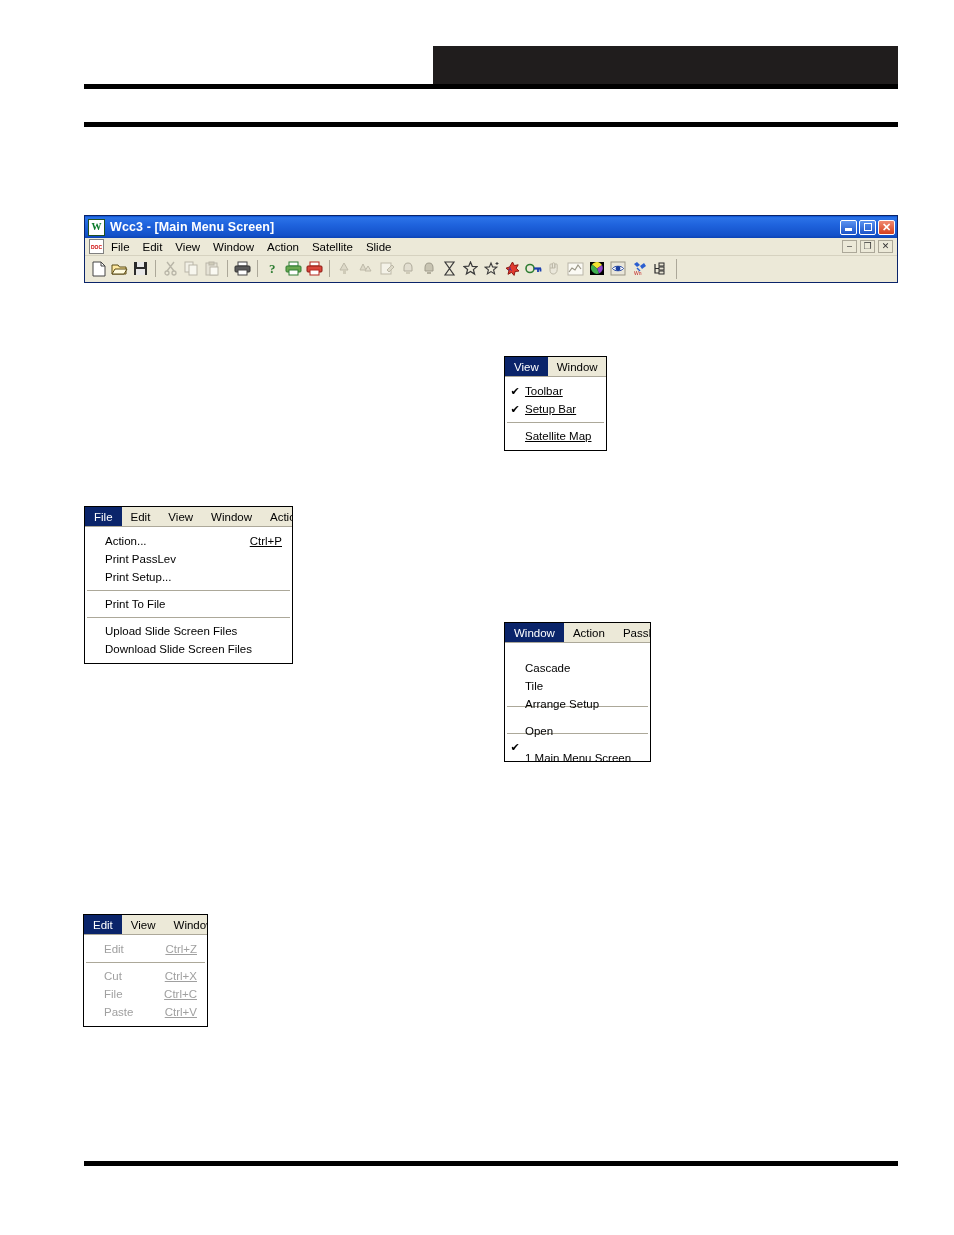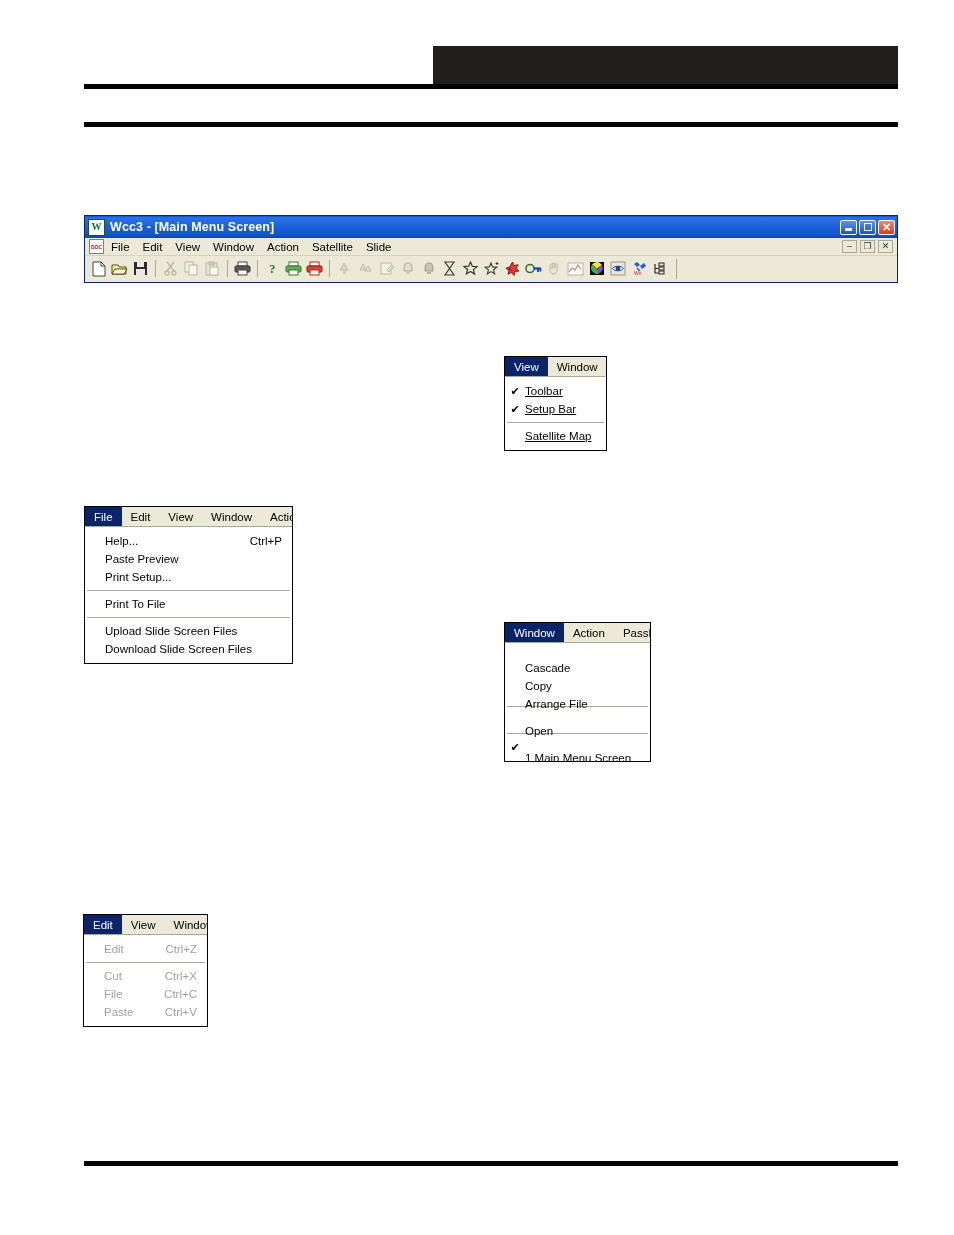--- a/index.html
+++ b/index.html
@@ -127,21 +127,21 @@
   .menu-row{
     display:flex;align-items:center;
     height:18px;line-height:18px;
     padding:0 10px 0 0;
     white-space:nowrap;
   }
   .menu-check{
     width:20px;text-align:center;font-size:11px;color:#000;flex:none;
   }
   .menu-label{flex:1;padding-right:24px;}
-  .menu-accel{text-align:left;}
+  .menu-accel{text-align:left;text-decoration:underline;}
   .menu-sep{height:1px;background:#aca899;margin:4px 2px;}
   .disabled{color:#a0a0a0;}
 
   
   #menu-view{left:504px;top:356px;width:103px;}
   #menu-file{left:84px;top:506px;width:209px;}
   #menu-window{left:504px;top:622px;width:147px;}
   #menu-edit{left:83px;top:914px;width:125px;}
 
   #menu-view .menu-label{padding-right:6px;text-decoration:underline;}
@@ -394,26 +394,26 @@
   <div class="menu-head">
     <div class="mh active">File</div>
     <div class="mh">Edit</div>
     <div class="mh">View</div>
     <div class="mh">Window</div>
     <div class="mh">Action</div>
   </div>
   <div class="menu-body">
     <div class="menu-row">
       <span class="menu-check"></span>
-      <span class="menu-label">Help...</span>
+      <span class="menu-label">Action...</span>
       <span class="menu-accel">Ctrl+P</span>
     </div>
     <div class="menu-row">
       <span class="menu-check"></span>
-      <span class="menu-label">Paste Preview</span>
+      <span class="menu-label">Print PassLev</span>
       <span class="menu-accel"></span>
     </div>
     <div class="menu-row">
       <span class="menu-check"></span>
       <span class="menu-label">Print Setup...</span>
       <span class="menu-accel"></span>
     </div>
     <div class="menu-sep"></div>
     <div class="menu-row">
       <span class="menu-check"></span>
@@ -441,26 +441,26 @@
     <div class="mh">PassLev</div>
   </div>
   <div class="menu-body">
     <div class="menu-row">
       <span class="menu-check"></span>
       <span class="menu-label">Cascade</span>
       <span class="menu-accel"></span>
     </div>
     <div class="menu-row">
       <span class="menu-check"></span>
-      <span class="menu-label">Copy</span>
-      <span class="menu-accel"></span>
-    </div>
-    <div class="menu-row">
-      <span class="menu-check"></span>
-      <span class="menu-label">Arrange File</span>
+      <span class="menu-label">Tile</span>
+      <span class="menu-accel"></span>
+    </div>
+    <div class="menu-row">
+      <span class="menu-check"></span>
+      <span class="menu-label">Arrange Setup</span>
       <span class="menu-accel"></span>
     </div>
     <div class="menu-sep"></div>
     <div class="menu-row">
       <span class="menu-check"></span>
       <span class="menu-label">Open</span>
       <span class="menu-accel"></span>
     </div>
     <div class="menu-sep"></div>
     <div class="menu-row">

